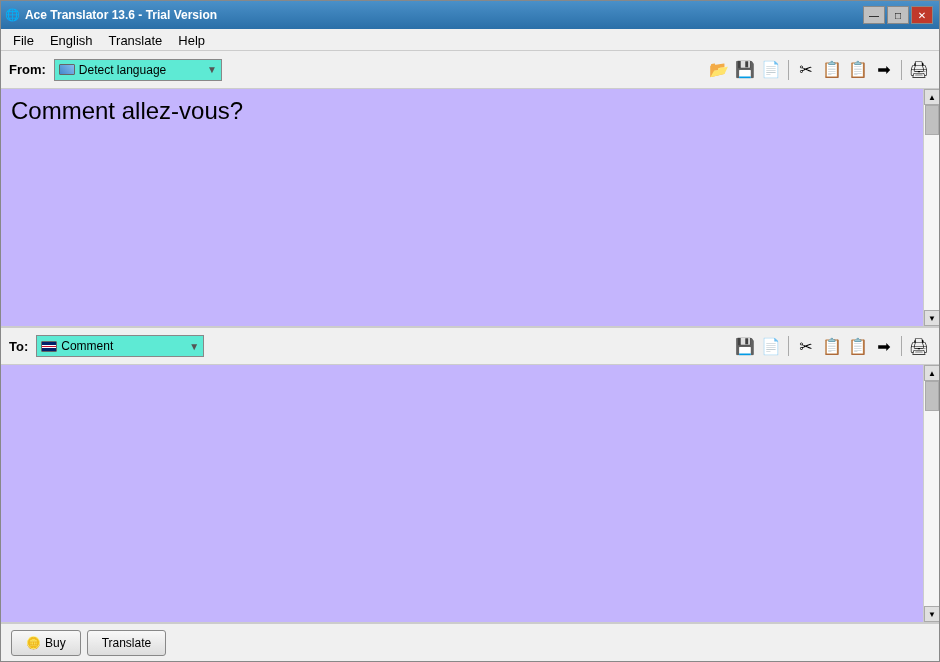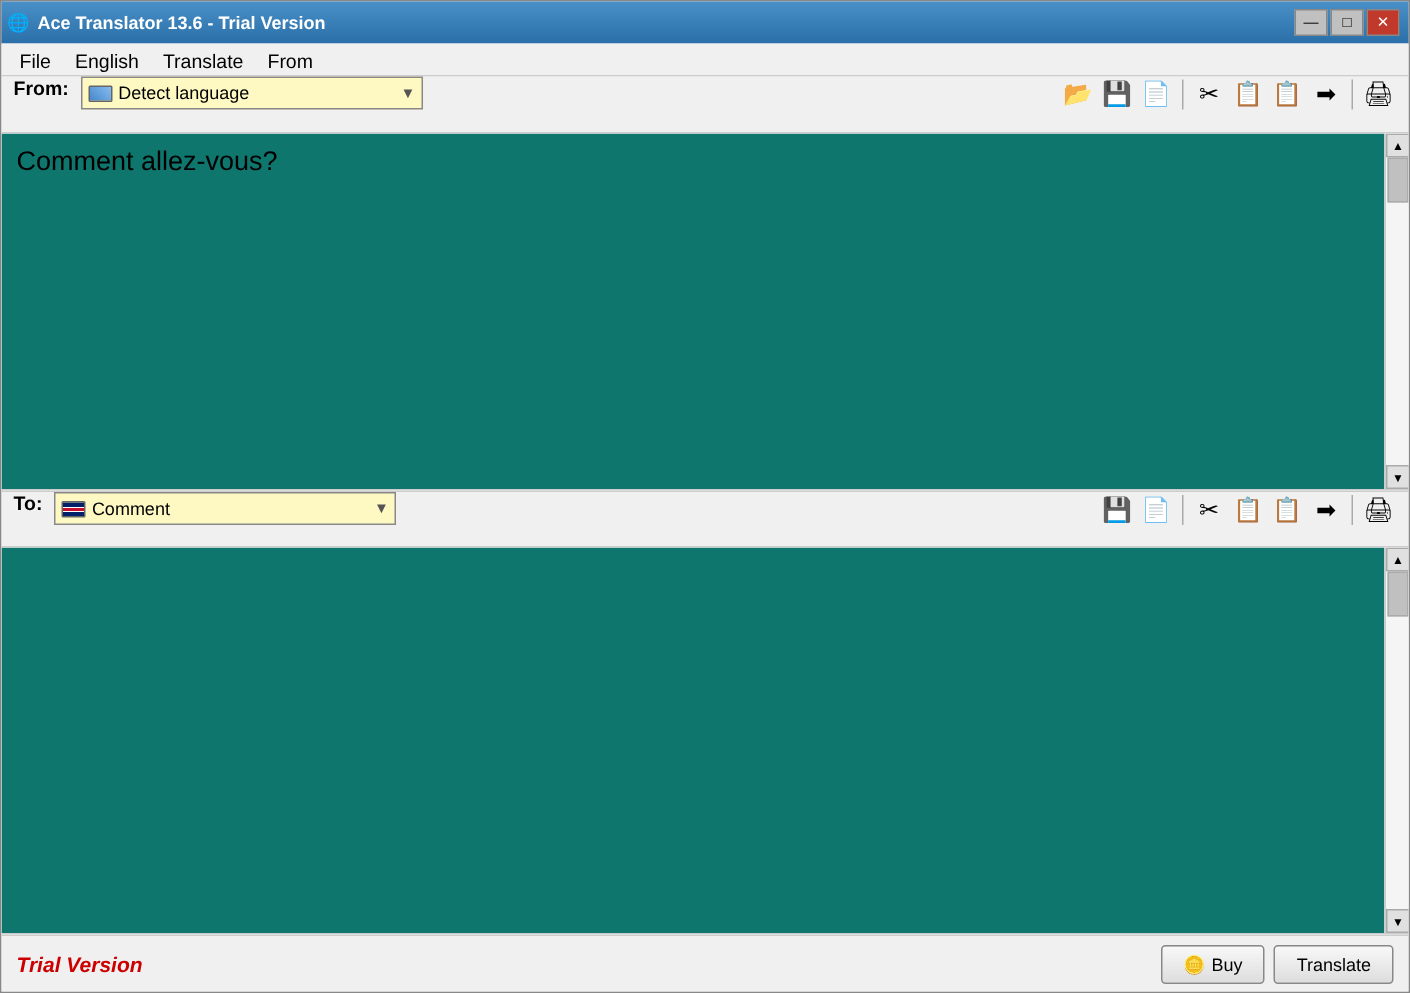--- a/index.html
+++ b/index.html
@@ -76,35 +76,35 @@
       padding: 2px 8px;
       cursor: pointer;
       font-size: 13px;
     }
 
     
     .toolbar-row {
       background: #f0f0f0;
       height: 38px;
       display: flex;
-      align-items: flex-start;
+      align-items: center;
       padding: 0 8px;
       border-bottom: 1px solid #ccc;
       flex-shrink: 0;
       gap: 4px;
     }
     .from-label {
       font-size: 13px;
       font-weight: bold;
       margin-right: 4px;
     }
     .lang-select {
       height: 22px;
-      width: 228px;
-      background: #fef9c3;
+      width: 168px;
+      background: #5eead4;
       border: 1px solid #888;
       display: flex;
       align-items: center;
       padding: 0 4px;
       cursor: pointer;
       font-size: 12px;
       gap: 4px;
       position: relative;
     }
     .lang-select-arrow {
@@ -147,25 +147,25 @@
       flex: 1;
       background: white;
       border-bottom: 1px solid #ccc;
       display: flex;
       overflow: hidden;
       position: relative;
     }
     .text-area {
       flex: 1;
       padding: 8px 10px;
-      font-size: 18px;
+      font-size: 24px;
       resize: none;
       border: none;
       outline: none;
-      background: #0f766e;
+      background: #c4b5fd;
       font-family: 'Segoe UI', Arial, sans-serif;
       overflow-y: auto;
     }
     .scrollbar {
       width: 16px;
       background: #f0f0f0;
       border-left: 1px solid #ccc;
       display: flex;
       flex-direction: column;
       flex-shrink: 0;
@@ -192,21 +192,21 @@
       background: #c0c0c0;
       border: 1px solid #aaa;
       margin: 0 1px;
     }
 
     
     .lower-toolbar {
       background: #f0f0f0;
       height: 38px;
       display: flex;
-      align-items: flex-start;
+      align-items: center;
       padding: 0 8px;
       border-bottom: 1px solid #ccc;
       border-top: 1px solid #ccc;
       flex-shrink: 0;
       gap: 4px;
     }
 
     
     .bottom-bar {
       background: #f0f0f0;
@@ -276,21 +276,21 @@
       <div class="titlebar-btn close">
         <span>✕</span>
       </div>
     </div>
   </div>
 
   <div class="menubar">
     <div class="menu-item">File</div>
     <div class="menu-item">English</div>
     <div class="menu-item">Translate</div>
-    <div class="menu-item">From</div>
+    <div class="menu-item">Help</div>
   </div>
 
   <div class="toolbar-row">
     <span class="from-label">From:</span>
     <div class="lang-select">
       <span class="lang-flag flag-detect"></span>
       <span>Detect language</span>
       <span class="lang-select-arrow">▼</span>
     </div>
     <div class="toolbar-spacer"></div>
@@ -345,21 +345,20 @@
     <div class="scrollbar">
       <div class="scrollbar-btn">▲</div>
       <div class="scrollbar-track">
         <div class="scrollbar-thumb"></div>
       </div>
       <div class="scrollbar-btn">▼</div>
     </div>
   </div>
 
   <div class="bottom-bar">
-    <span class="trial-text">Trial Version</span>
     <div class="bottom-buttons">
       <button class="win-button">
         <span>🪙</span>
         <span>Buy</span>
       </button>
       <button class="win-button">
         <span>Translate</span>
       </button>
     </div>
   </div>

